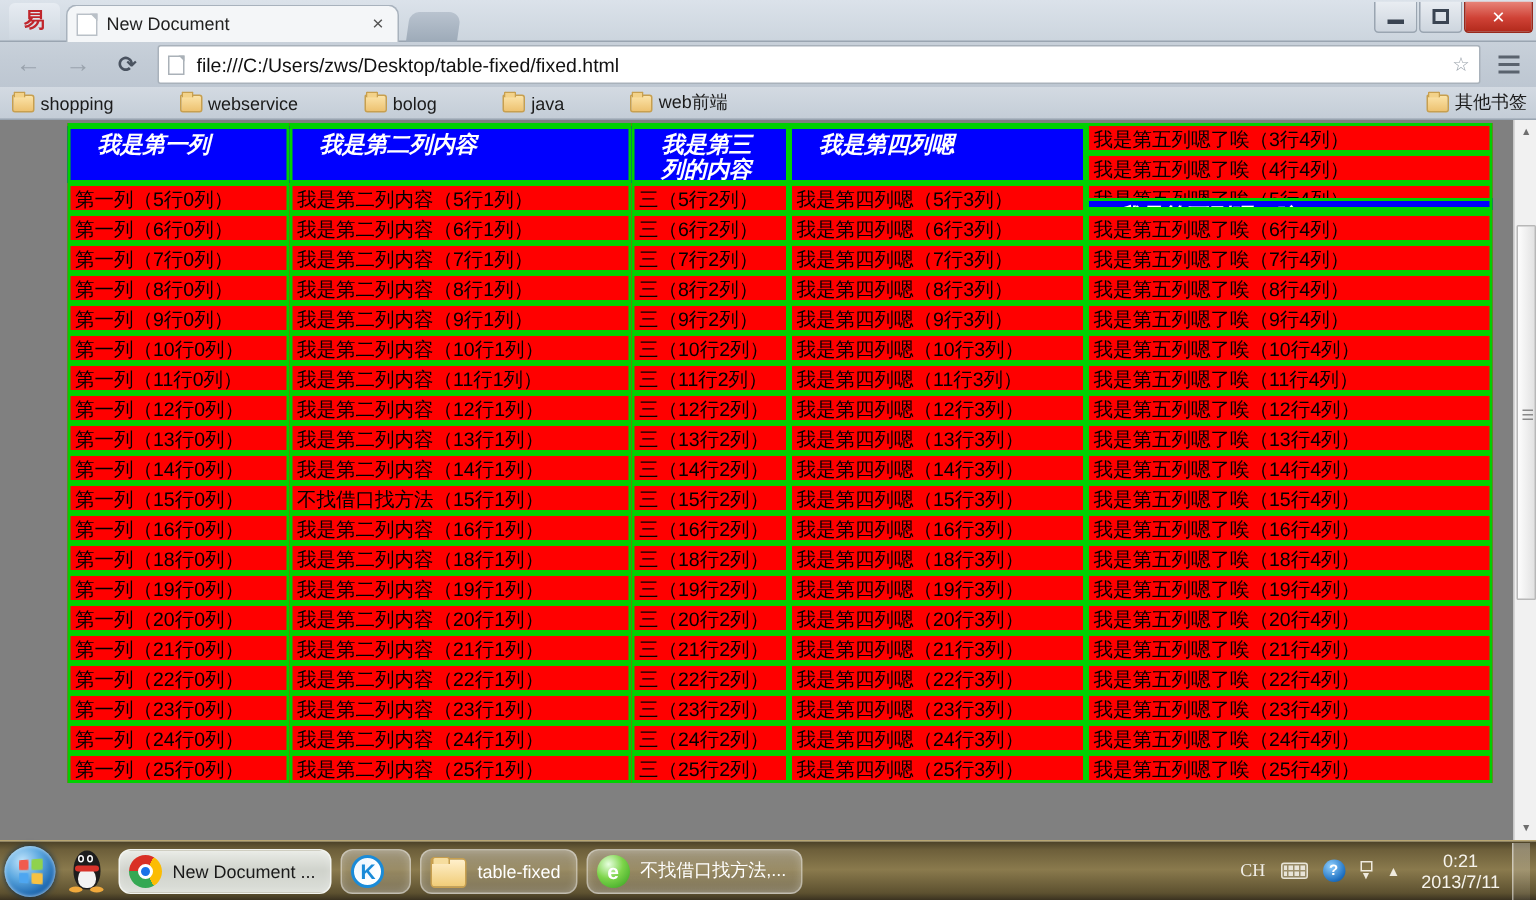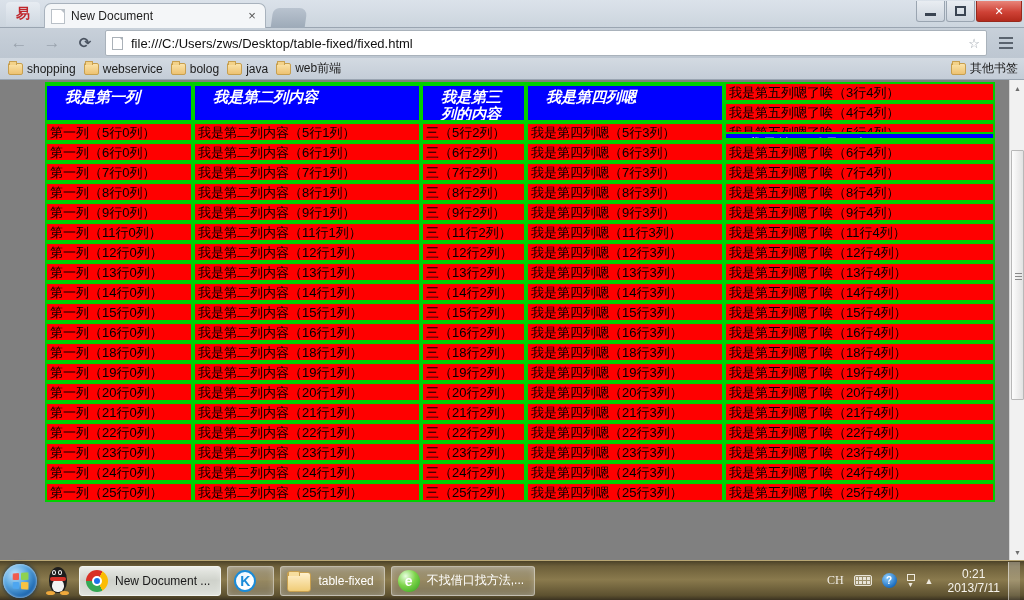--- a/index.html
+++ b/index.html
@@ -106,20 +106,21 @@
   .menu-btn {
     width: 26px; height: 26px; margin-right: 5px; flex: none;
     display: flex; flex-direction: column; align-items: center; justify-content: center;
   }
   .menu-btn i { display: block; width: 14px; height: 2px; background: #5a636e; margin: 1.5px 0; }
 
   .bookmarks {
     position: absolute; left: 0; top: 58px; width: 1024px; height: 22px;
     display: flex; align-items: center; border-bottom: 1px solid #9aa5b1;
     background: linear-gradient(to bottom,#d3dae2,#c4cdd7);
+    gap: 36px;
   }
   .bm { display: flex; align-items: center; margin-left: 8px; font-size: 12px; color: #1b1b1b; }
   .bm .folder {
     width: 15px; height: 12px; margin-right: 4px; flex: none; position: relative;
     background: linear-gradient(to bottom,#fbe3a8,#edc271);
     border: 1px solid #c79f4f; border-radius: 1px 2px 2px 2px;
   }
   .bm .folder:before {
     content: ""; position: absolute; left: 0; top: -3px; width: 6px; height: 3px;
     background: #f3d289; border: 1px solid #c79f4f; border-bottom: none; border-radius: 1px 1px 0 0;
@@ -226,21 +227,21 @@
   .qq-eye.l { left: 9px; } .qq-eye.r { left: 15px; }
   .qq-eye:after { content:""; position:absolute; left:1px; top:1px; width:2px; height:3px; background:#111; border-radius:50%; }
   .qq-belly { position: absolute; left: 9px; top: 15px; width: 12px; height: 13px; background: #f2f2f2; border-radius: 50% 50% 45% 45%; }
   .qq-scarf { position: absolute; left: 7px; top: 13px; width: 16px; height: 4px; background: #d8332a; border-radius: 2px; }
   .qq-foot { position: absolute; top: 27px; width: 9px; height: 4px; background: #f0a93c; border-radius: 50%; }
   .qq-foot.l { left: 3px; } .qq-foot.r { left: 17px; }
 
   .taskitem {
     height: 30px; margin-left: 6px; flex: none;
     display: flex; align-items: center; padding: 0 10px 0 6px;
-    border: 1px solid rgba(255,255,255,.45); border-radius: 3px;
+    border: 1px solid rgba(255,255,255,.45); border-radius: 8px;
     background: linear-gradient(to bottom, rgba(255,255,255,.34), rgba(255,255,255,.12) 50%, rgba(255,255,255,.22));
     color: #fff; font-size: 12px; white-space: nowrap;
     box-shadow: inset 0 0 6px rgba(255,255,255,.25);
   }
   .taskitem.active {
     background: linear-gradient(to bottom, #e9ebe6, #cfd2cb 48%, #dcdfd9);
     color: #1a1a1a; border-color: #f2f4f0;
   }
   .taskitem .ti-label { margin-left: 7px; }
   .ti-ico { width: 22px; height: 22px; flex: none; position: relative; }
@@ -434,20 +435,27 @@
               <td>我是第五列嗯了唉（8行4列）</td>
             </tr>
             <tr>
               <td>第一列（9行0列）</td>
               <td>我是第二列内容（9行1列）</td>
               <td>三（9行2列）</td>
               <td>我是第四列嗯（9行3列）</td>
               <td>我是第五列嗯了唉（9行4列）</td>
             </tr>
             <tr>
+              <td>第一列（10行0列）</td>
+              <td>我是第二列内容（10行1列）</td>
+              <td>三（10行2列）</td>
+              <td>我是第四列嗯（10行3列）</td>
+              <td>我是第五列嗯了唉（10行4列）</td>
+            </tr>
+            <tr>
               <td>第一列（11行0列）</td>
               <td>我是第二列内容（11行1列）</td>
               <td>三（11行2列）</td>
               <td>我是第四列嗯（11行3列）</td>
               <td>我是第五列嗯了唉（11行4列）</td>
             </tr>
             <tr>
               <td>第一列（12行0列）</td>
               <td>我是第二列内容（12行1列）</td>
               <td>三（12行2列）</td>
@@ -463,21 +471,21 @@
             </tr>
             <tr>
               <td>第一列（14行0列）</td>
               <td>我是第二列内容（14行1列）</td>
               <td>三（14行2列）</td>
               <td>我是第四列嗯（14行3列）</td>
               <td>我是第五列嗯了唉（14行4列）</td>
             </tr>
             <tr>
               <td>第一列（15行0列）</td>
-              <td>我是第二列内容（15行1列）</td>
+              <td>不找借口找方法（15行1列）</td>
               <td>三（15行2列）</td>
               <td>我是第四列嗯（15行3列）</td>
               <td>我是第五列嗯了唉（15行4列）</td>
             </tr>
             <tr>
               <td>第一列（16行0列）</td>
               <td>我是第二列内容（16行1列）</td>
               <td>三（16行2列）</td>
               <td>我是第四列嗯（16行3列）</td>
               <td>我是第五列嗯了唉（16行4列）</td>

